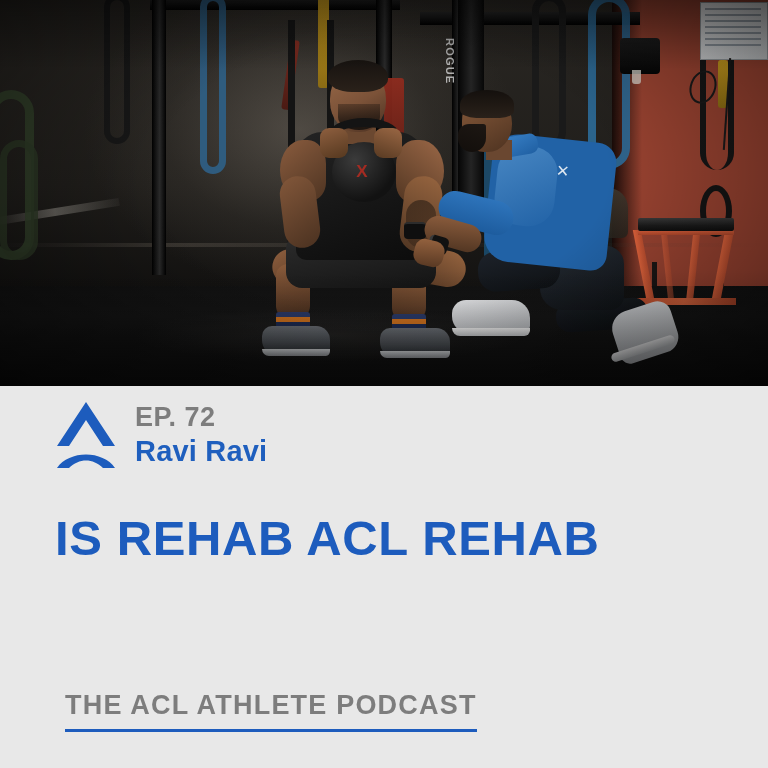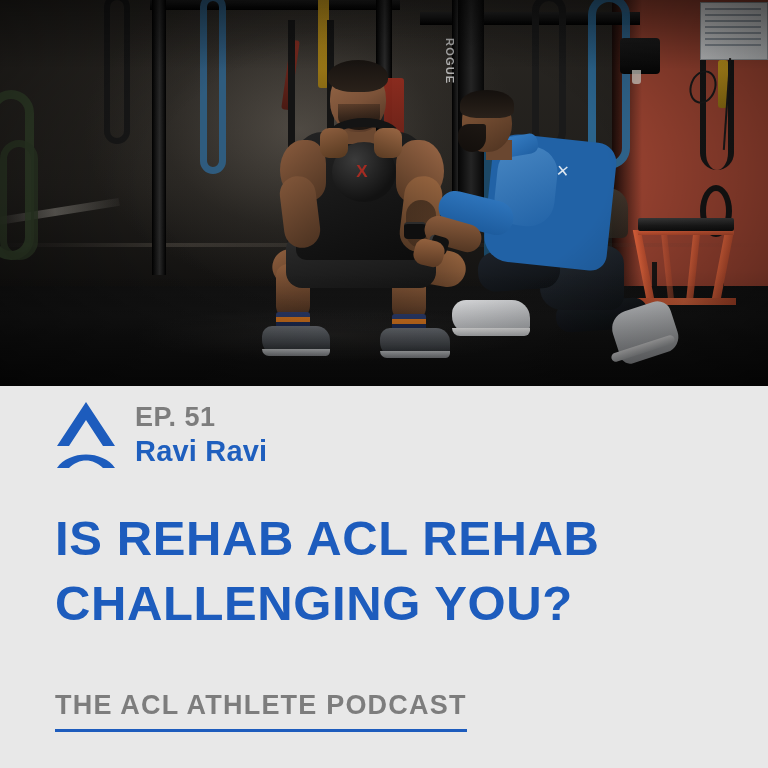--- a/index.html
+++ b/index.html
@@ -470,21 +470,21 @@
   }
   .title {
     position:absolute; top:120px; left:55px; width:660px;
     color:#1d5cbd;
     font-size:49px; font-weight:bold;
     letter-spacing:.6px; line-height:1.32;
     font-family:"Liberation Sans", sans-serif;
   }
   .title-line { display:block; white-space:nowrap; }
   .footer {
-    position:absolute; top:304px; left:55px;
+    position:absolute; top:304px; left:65px;
   }
   .footer-text {
     color:#7d7d7d; font-size:27px; font-weight:bold;
     letter-spacing:1.2px;
     font-family:"Liberation Sans", sans-serif;
     display:inline-block; padding-bottom:8px;
   }
   .footer-rule {
     display:block; height:3px; background:#1d5cbd; width:100%;
   }
@@ -611,28 +611,27 @@
   <div class="panel">
 
     <div class="ep-row">
       <span>
         <svg class="logo-mark" viewBox="0 0 62 70" xmlns="http://www.w3.org/2000/svg">
           <path d="M31 2 L60 46 L48 46 L31 20 L14 46 L2 46 Z" fill="#1d5cbd"></path>
           <path d="M2 68 C14 50 48 50 60 68 L48 68 C38 58 24 58 14 68 Z" fill="#1d5cbd"></path>
         </svg>
       </span>
       <span class="ep-text">
-        <span class="ep-number">EP. 51</span>
+        <span class="ep-number">EP. 72</span>
         <span class="ep-guest">Ravi Ravi</span>
       </span>
     </div>
 
     <h1 class="title">
       <span class="title-line">IS REHAB ACL REHAB</span>
-      <span class="title-line">CHALLENGING YOU?</span>
     </h1>
 
     <div class="footer">
       <span class="footer-text">THE ACL ATHLETE PODCAST</span>
       <span class="footer-rule"></span>
     </div>
 
   </div>
 </div>
 

